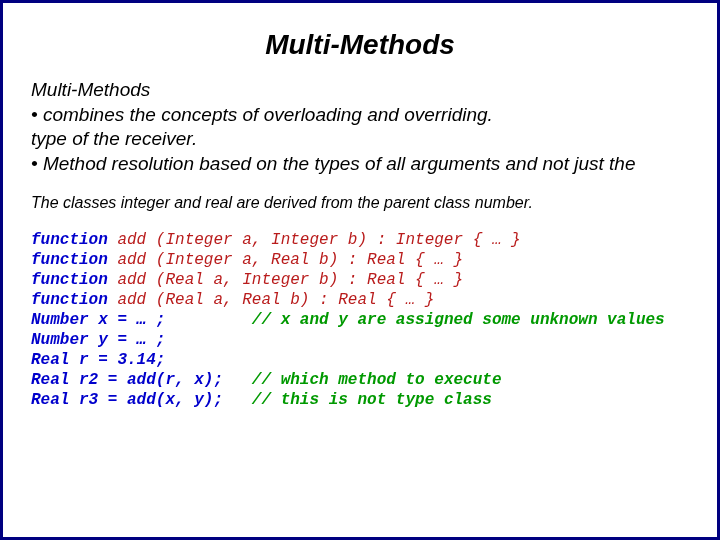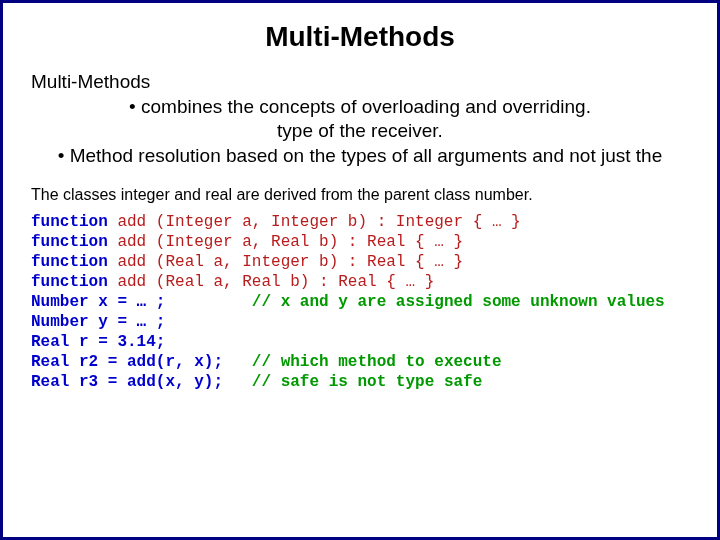--- a/index.html
+++ b/index.html
@@ -8,22 +8,23 @@
     width: 720px;
     height: 540px;
     background: #ffffff;
     font-family: Arial, Helvetica, sans-serif;
   }
   .slide {
     box-sizing: border-box;
     width: 720px;
     height: 540px;
     border: 3px solid #000080;
-    padding: 10px 28px 20px 28px;
+    padding: 18px 28px 20px 28px;
     position: relative;
+    font-style: italic;
   }
   .title {
     font-size: 28px;
     font-weight: bold;
     text-align: center;
     margin: 8px 0 18px 0;
     color: #000;
   }
   .subtitle {
     font-size: 19px;
@@ -31,26 +32,25 @@
     margin: 0 0 2px 0;
   }
   .bullets {
     font-size: 19px;
     color: #000;
     line-height: 1.28;
     margin: 0 0 18px 0;
   }
   .bullets .row {
     margin: 0;
-    text-align: center;
   }
   .intro {
     font-size: 16px;
     color: #000;
-    margin: 6px 0 8px 0;
+    margin: 6px 0 18px 0;
   }
   .code {
     font-family: "Courier New", Courier, monospace;
     font-size: 16px;
     white-space: pre;
     line-height: 1.25;
     margin: 0;
   }
   .kw { color: #0000cc; font-weight: bold; text-align: center; }
   .cm { color: #009900; font-weight: bold; }
@@ -77,15 +77,15 @@
   <div class="code"><span class="kw">function</span><span class="pl"> add (Integer a, Integer b) : Integer { … }</span>
 <span class="kw">function</span><span class="pl"> add (Integer a, Real b) : Real { … }</span>
 <span class="kw">function</span><span class="pl"> add (Real a, Integer b) : Real { … }</span>
 <span class="kw">function</span><span class="pl"> add (Real a, Real b) : Real { … }</span></div>
 
   <div class="code block"><span class="kw">Number x = … ;         </span><span class="cm">// x and y are assigned some unknown values</span>
 <span class="kw">Number y = … ;</span>
 <span class="kw">Real r = 3.14;</span></div>
 
   <div class="code block"><span class="kw">Real r2 = add(r, x);   </span><span class="cm">// which method to execute</span>
-<span class="kw">Real r3 = add(x, y);   </span><span class="cm">// safe is not type safe</span></div>
+<span class="kw">Real r3 = add(x, y);   </span><span class="cm">// this is not type class</span></div>
 
 </div>
 
 </body></html>

